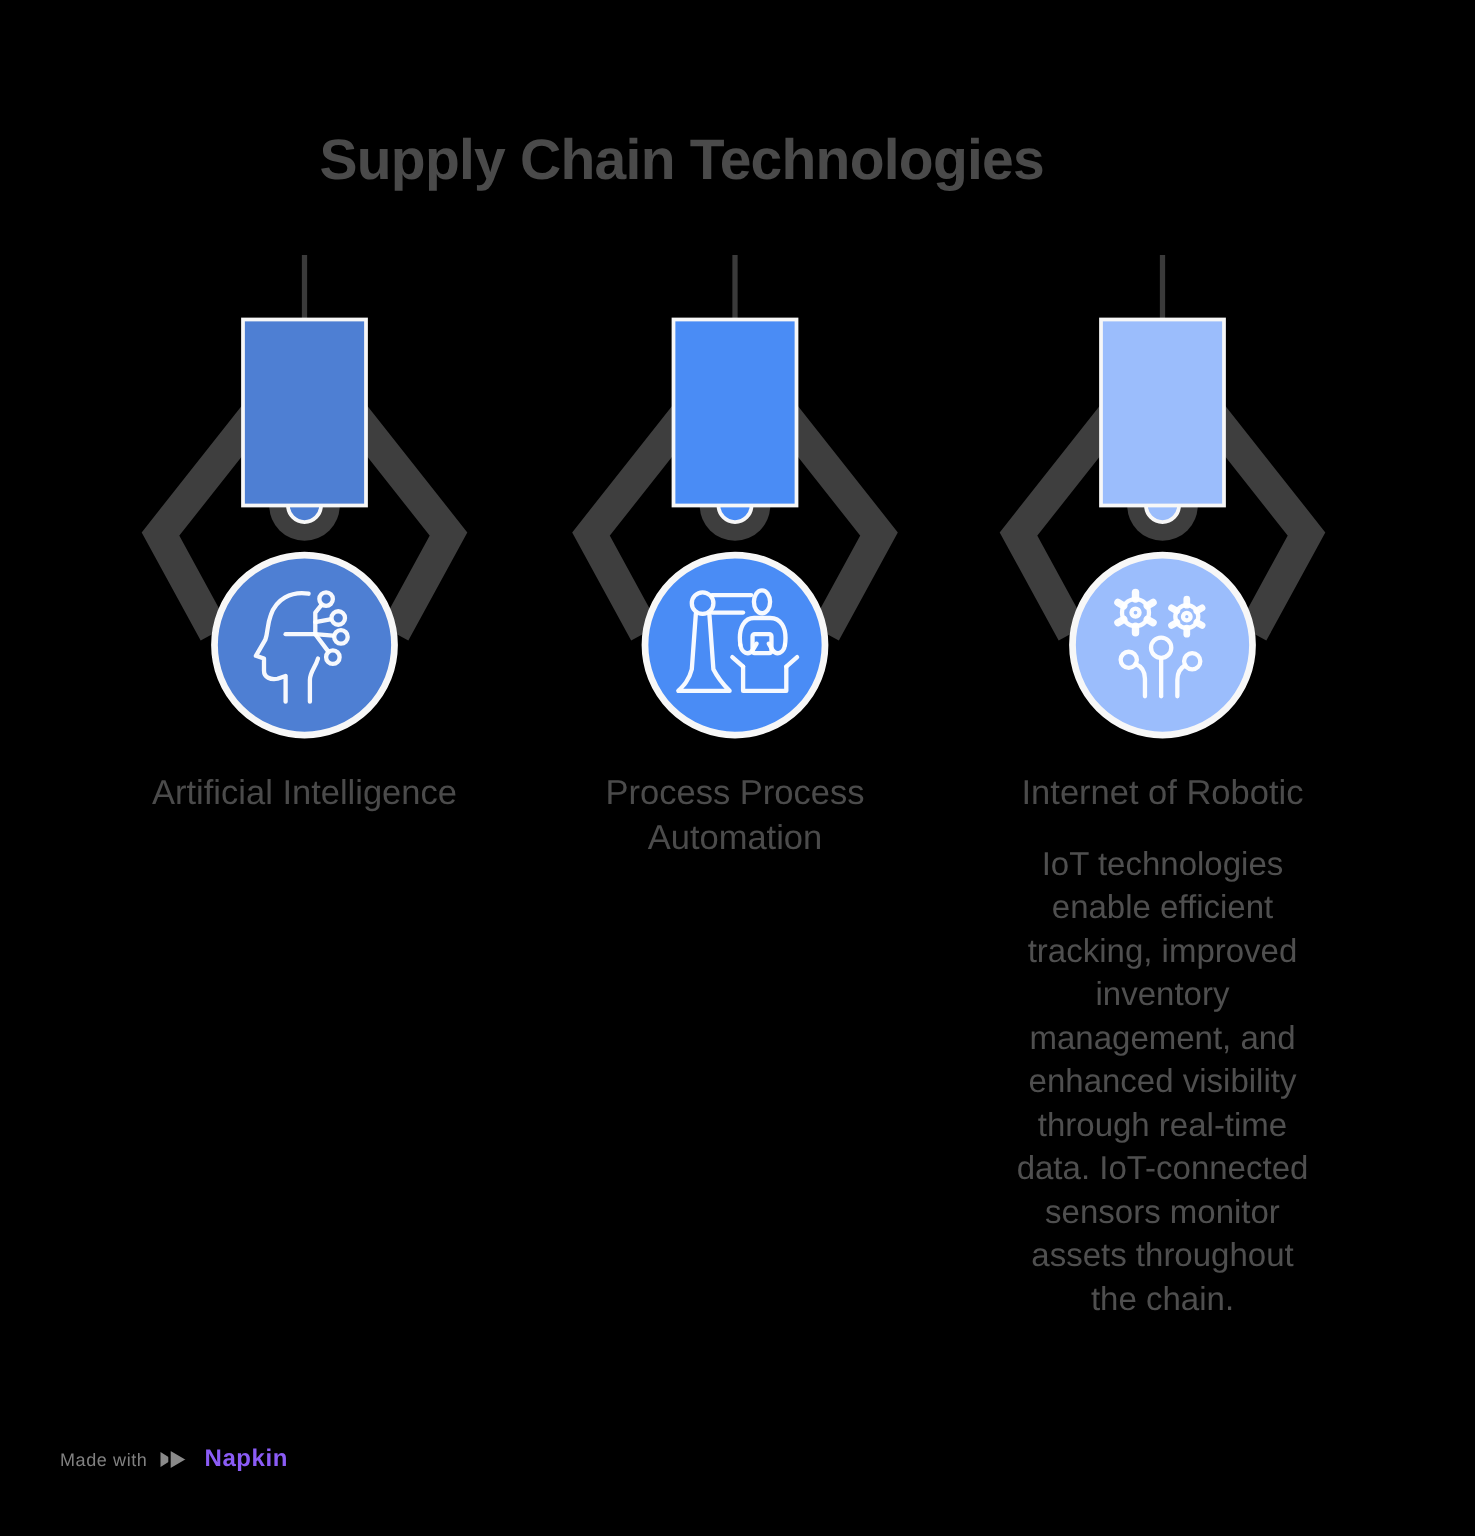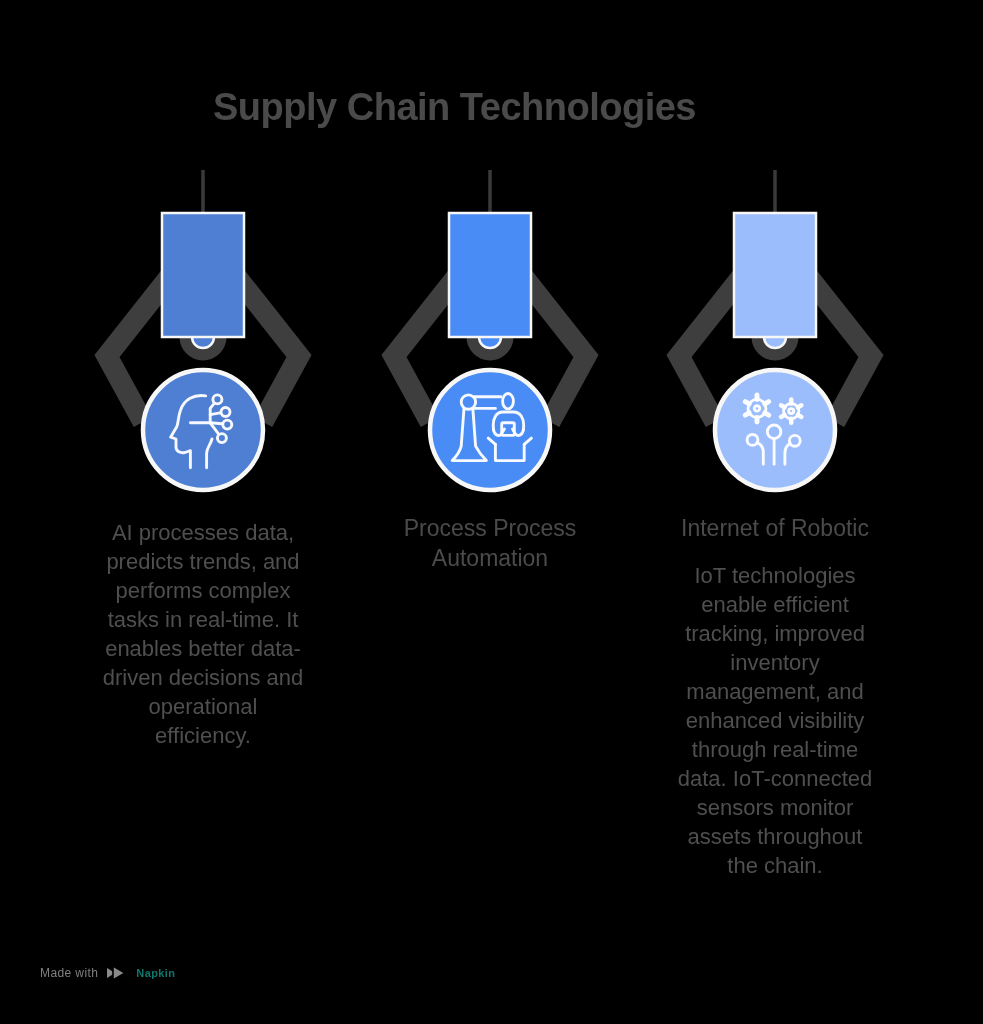--- a/index.html
+++ b/index.html
@@ -21,21 +21,21 @@
     white-space:pre-line;font-weight:normal;
   }
   .col-body{
     margin:18px auto 0 auto;font-size:22px;line-height:29px;color:#4f4f4f;
     white-space:pre-line;
   }
   .footer{
     position:absolute;left:40px;top:964px;display:flex;align-items:center;gap:8px;
   }
   .footer .made-with{font-size:12px;color:#808080;letter-spacing:0.4px;}
-  .footer .brand{font-size:11px;color:#0f766e;font-weight:bold;letter-spacing:0.4px;}
+  .footer .brand{font-size:16px;color:#8b5cf6;font-weight:bold;letter-spacing:0.4px;}
   .icon-stroke{stroke:#ffffff;stroke-opacity:0.95;fill:none;stroke-width:3.2;
     stroke-linecap:round;stroke-linejoin:round;}
 </style>
 </head>
 <body>
 
 <div class="canvas">
 
   <h1 class="title">Supply Chain Technologies</h1>
 
@@ -55,28 +55,21 @@
         <path d="M 58,42 L 58,26 L 62,21"></path>
         <circle cx="66" cy="16" r="5"></circle>
         <path d="M 58,33 L 69,31"></path>
         <circle cx="75" cy="30" r="5"></circle>
         <path d="M 58,42 L 71,43"></path>
         <circle cx="77" cy="44" r="5"></circle>
         <path d="M 58,42 L 67,54"></path>
         <circle cx="71" cy="59" r="5"></circle>
       </g>
     </svg>
-    <div class="col-body">AI processes data,
-predicts trends, and
-performs complex
-tasks in real-time. It
-enables better data-
-driven decisions and
-operational
-efficiency.</div>
+    <div class="col-heading">Artificial Intelligence</div>
   </div>
 
   <div class="col col-2">
     <svg class="claw-svg" width="240" height="340" viewBox="0 0 240 340">
       <line x1="120" y1="10" x2="120" y2="54" stroke="#3a3a3a" stroke-width="3.5"></line>
       <path d="M 88,115 L 24,196 L 60,262" stroke="#3e3e3e" stroke-width="21" fill="none" stroke-miterlimit="10"></path>
       <path d="M 152,115 L 216,196 L 180,262" stroke="#3e3e3e" stroke-width="21" fill="none" stroke-miterlimit="10"></path>
       <circle cx="120" cy="177" r="23.5" fill="#3e3e3e"></circle>
       <circle cx="120" cy="177" r="11" stroke="#f7f7f7" stroke-width="2.5" fill="#4a8cf5"></circle>
       <rect x="79" y="53" width="82" height="124" stroke="#f7f7f7" stroke-width="2.5" fill="#4a8cf5"></rect>

